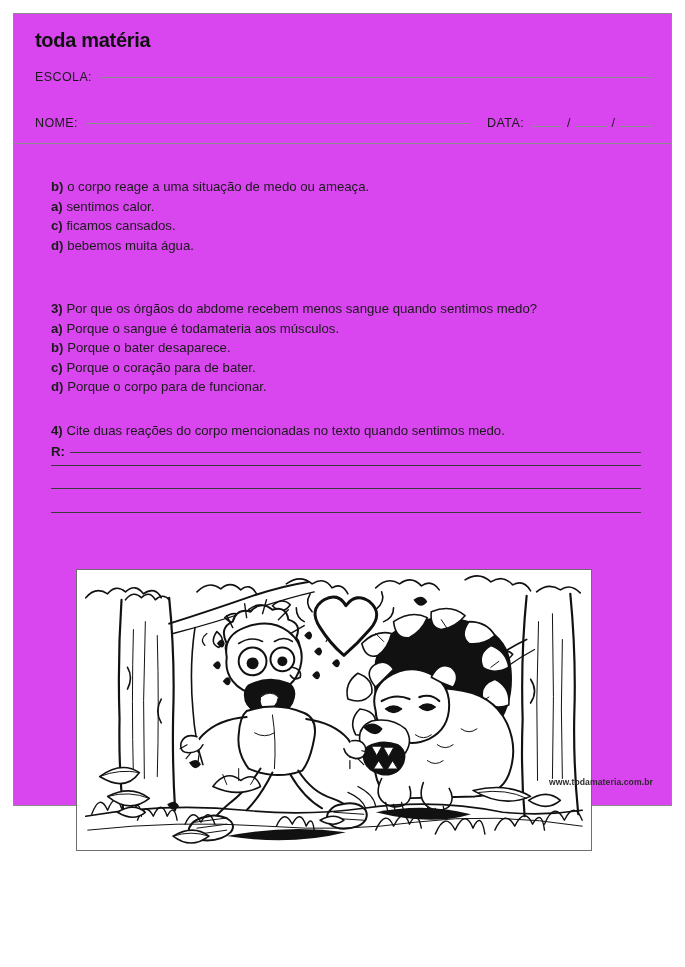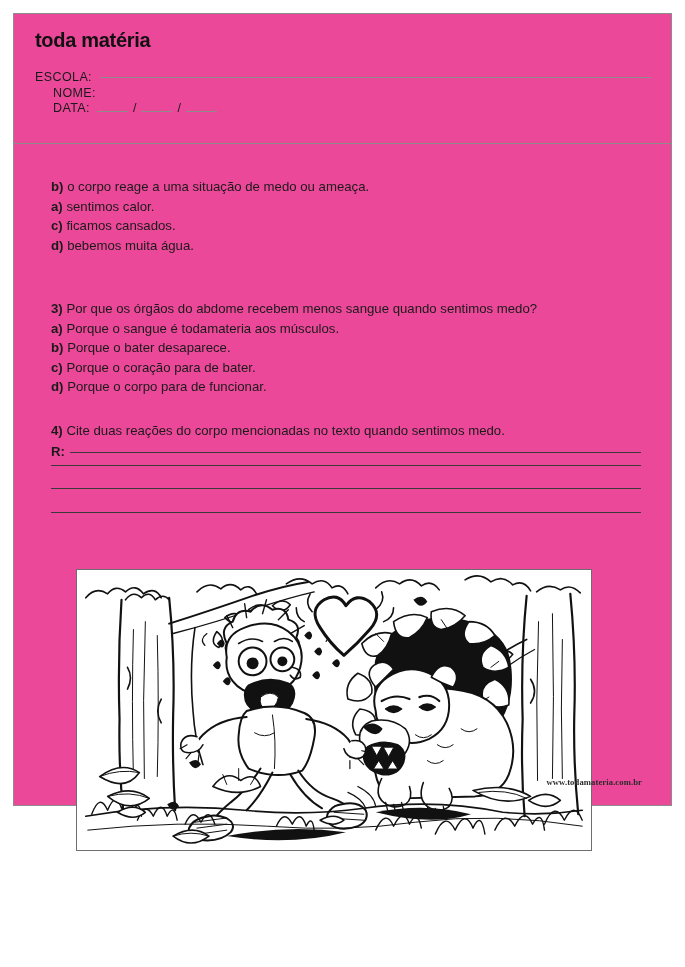--- a/index.html
+++ b/index.html
@@ -16,21 +16,21 @@
   }
 
   .page {
     position: absolute;
     left: 13px;
     top: 13px;
     width: 659px;
     height: 793px;
     border: 1.5px solid #8c8c8c;
     box-sizing: border-box;
-    background: #ec4899;
+    background: #d946ef;
   }
 
   
   .header {
     position: absolute;
     left: 0;
     top: 0;
     right: 0;
     height: 130px;
     border-bottom: 1.5px solid #8c8c8c;
@@ -46,21 +46,21 @@
     color: #111;
   }
   .field-row {
     position: absolute;
     left: 21px;
     right: 20px;
     display: flex;
     align-items: baseline;
   }
   .field-row.escola { top: 56px; }
-  .field-row.nome   { top: 72px; flex-direction: column; }
+  .field-row.nome   { top: 102px; }
 
   .field-label {
     font-size: 12.5px;
     letter-spacing: 0.4px;
     color: #1a1a1a;
     white-space: nowrap;
   }
   .rule {
     flex: 1 1 auto;
     border-bottom: 1.2px solid #8c8c8c;
@@ -143,27 +143,26 @@
     height: 282px;
     border: 1.5px solid #6e6e6e;
     box-sizing: border-box;
     background: #fff;
     overflow: hidden;
   }
   .figure svg { display: block; width: 100%; height: 100%; }
 
   .footer-url {
     position: absolute;
-    right: 29px;
+    right: 18px;
     bottom: 18px;
     font-size: 8.6px;
     font-weight: bold;
     color: #2b2b2b;
     letter-spacing: 0.1px;
-    font-family: Liberation Serif, serif;
   }
 </style>
 </head>
 <body>
 
 <div class="page">
 
   <div class="header">
     <div class="logo">toda matéria</div>
 

